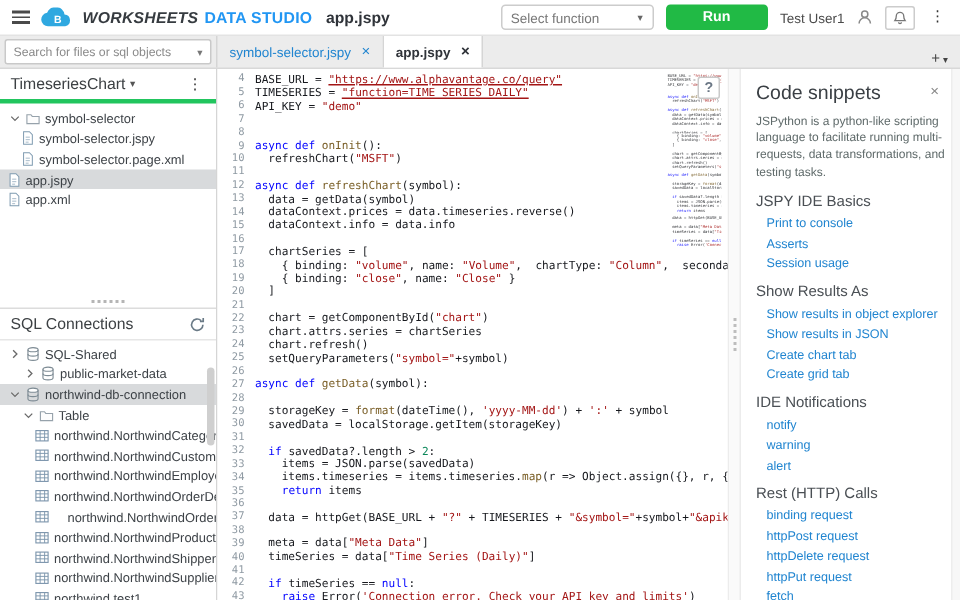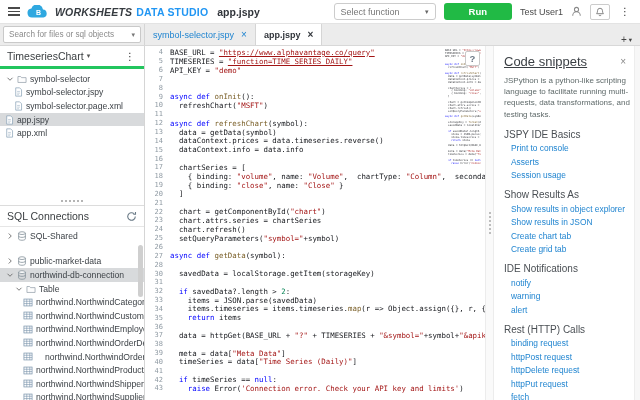--- a/index.html
+++ b/index.html
@@ -84,21 +84,21 @@
 
   
   .v-splitter { width:9px; background:#fafafa; border-left:1px solid #ececec; border-right:1px solid #ececec;
     display:flex; align-items:center; justify-content:center; cursor:col-resize; }
   .v-splitter i { height:22px; border-left:2px dotted #bdbdbd; display:block; }
 
   
   .right-panel { width:146px; display:flex; background:#fff; }
   .rp-content { flex:1; padding:8px 4px 0 10px; display:flex; flex-direction:column; overflow:hidden; }
   .rp-title-row { display:flex; align-items:center; }
-  .rp-title { font-size:13px; color:#3a3f44;text-decoration:underline; }
+  .rp-title { font-size:13px; color:#3a3f44; }
   .rp-close { margin-left:auto; margin-right:4px; color:#888; font-size:10px; cursor:pointer; }
   .rp-desc { font-size:8px; color:#5f6a6a; line-height:1.4; margin-top:6px; }
   .snip-h { font-size:10px; color:#4a4f54; margin-top:9px; }
   .snip-link { font-size:8.4px; color:#2185d0; margin:3.5px 0 0 7px; cursor:pointer; white-space:nowrap; }
   .rp-vtrack { width:6px; background:#f7f7f7; border-left:1px solid #ededed; }
 
   .car { font-family:"DejaVu Sans",sans-serif; }
 </style>
 </head>
 <body>
@@ -249,21 +249,21 @@
               </span>
               <span class="ticon">
                 <svg width="10" height="10" viewBox="0 0 16 16">
                   <ellipse cx="8" cy="3.4" rx="5.4" ry="2.2" fill="#fff" stroke="#7d8b94" stroke-width="1.2"></ellipse>
                   <path d="M2.6 3.4v9.2c0 1.2 2.4 2.2 5.4 2.2s5.4-1 5.4-2.2V3.4" fill="none" stroke="#7d8b94" stroke-width="1.2"></path>
                   <path d="M2.6 8c0 1.2 2.4 2.2 5.4 2.2S13.4 9.2 13.4 8" fill="none" stroke="#7d8b94" stroke-width="1.2"></path>
                 </svg>
               </span>
               <span>SQL-Shared</span>
             </div>
-            <div class="trow" style="padding-left: 5px; margin-top: 12px;">
+            <div class="trow" style="padding-left: 15px;">
               <span class="chev">
                 <svg width="8" height="8" viewBox="0 0 16 16">
                   <path d="M5.5 3l5 5-5 5" fill="none" stroke="#6b6b6b" stroke-width="1.8"></path>
                 </svg>
               </span>
               <span class="ticon">
                 <svg width="10" height="10" viewBox="0 0 16 16">
                   <ellipse cx="8" cy="3.4" rx="5.4" ry="2.2" fill="#fff" stroke="#7d8b94" stroke-width="1.2"></ellipse>
                   <path d="M2.6 3.4v9.2c0 1.2 2.4 2.2 5.4 2.2s5.4-1 5.4-2.2V3.4" fill="none" stroke="#7d8b94" stroke-width="1.2"></path>
                   <path d="M2.6 8c0 1.2 2.4 2.2 5.4 2.2S13.4 9.2 13.4 8" fill="none" stroke="#7d8b94" stroke-width="1.2"></path>
@@ -480,20 +480,24 @@
           <span class="ln">26</span>
           <span class="ltx"></span>
         </div>
         <div class="cline">
           <span class="ln">27</span>
           <span class="ltx"><span class="tk-k">async def </span><span class="tk-f">getData</span><span class="tk-d">(symbol):</span></span>
         </div>
         <div class="cline">
           <span class="ln">28</span>
           <span class="ltx"></span>
+        </div>
+        <div class="cline">
+          <span class="ln">29</span>
+          <span class="ltx"><span class="tk-d">  storageKey = </span><span class="tk-f">format</span><span class="tk-d">(dateTime(), </span><span class="tk-s">'yyyy-MM-dd'</span><span class="tk-d">) + </span><span class="tk-s">':'</span><span class="tk-d"> + symbol</span></span>
         </div>
         <div class="cline">
           <span class="ln">30</span>
           <span class="ltx"><span class="tk-d">  savedData = localStorage.getItem(storageKey)</span></span>
         </div>
         <div class="cline">
           <span class="ln">31</span>
           <span class="ltx"></span>
         </div>
         <div class="cline">

